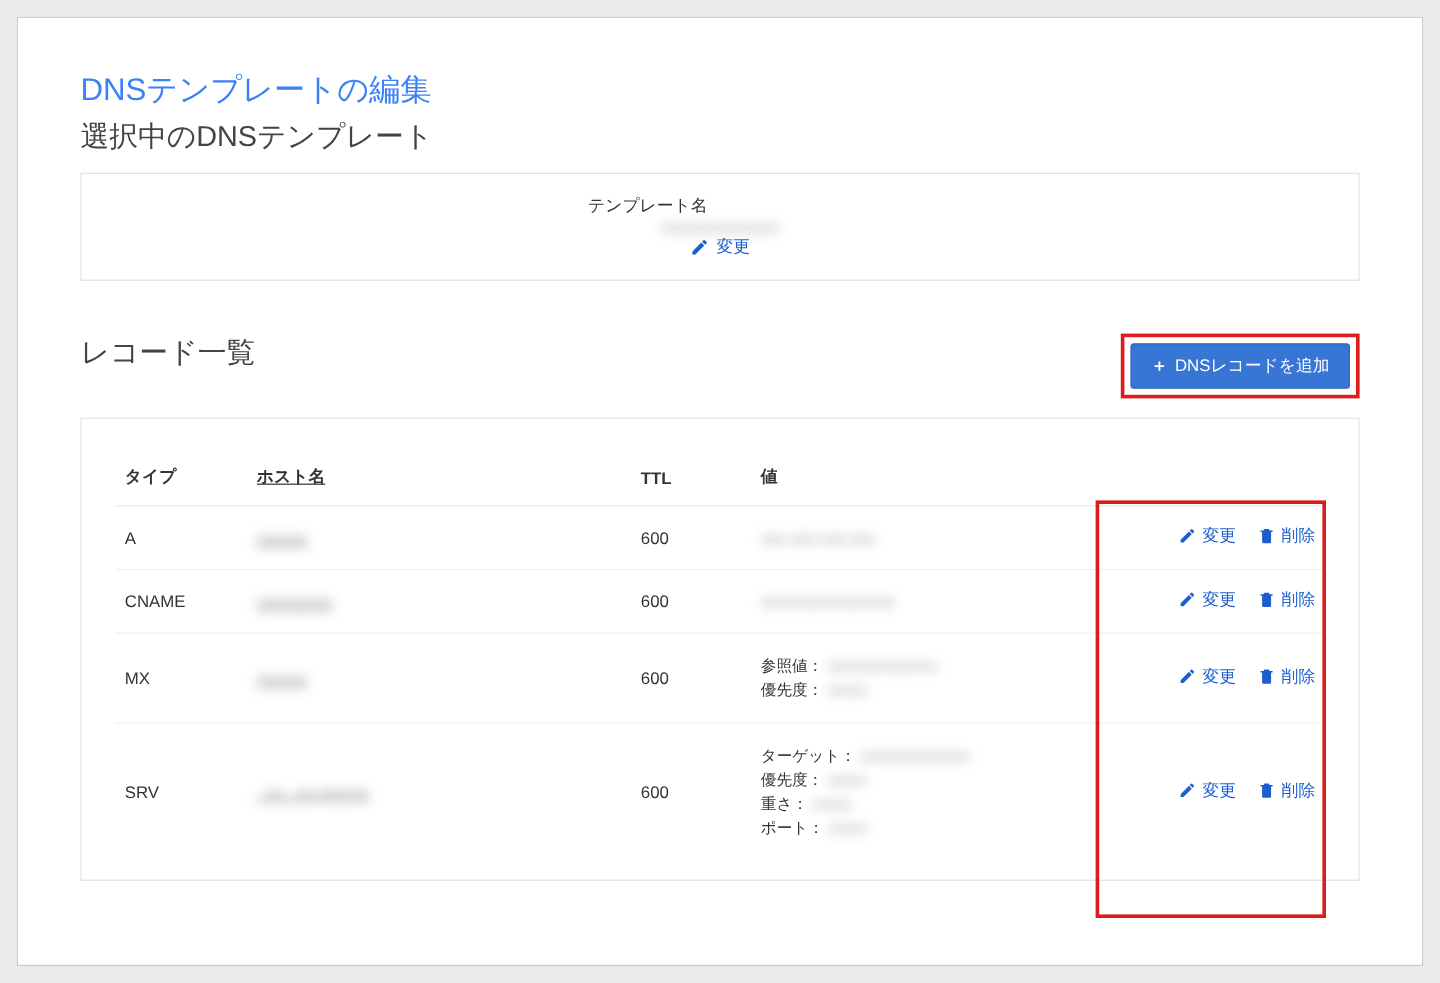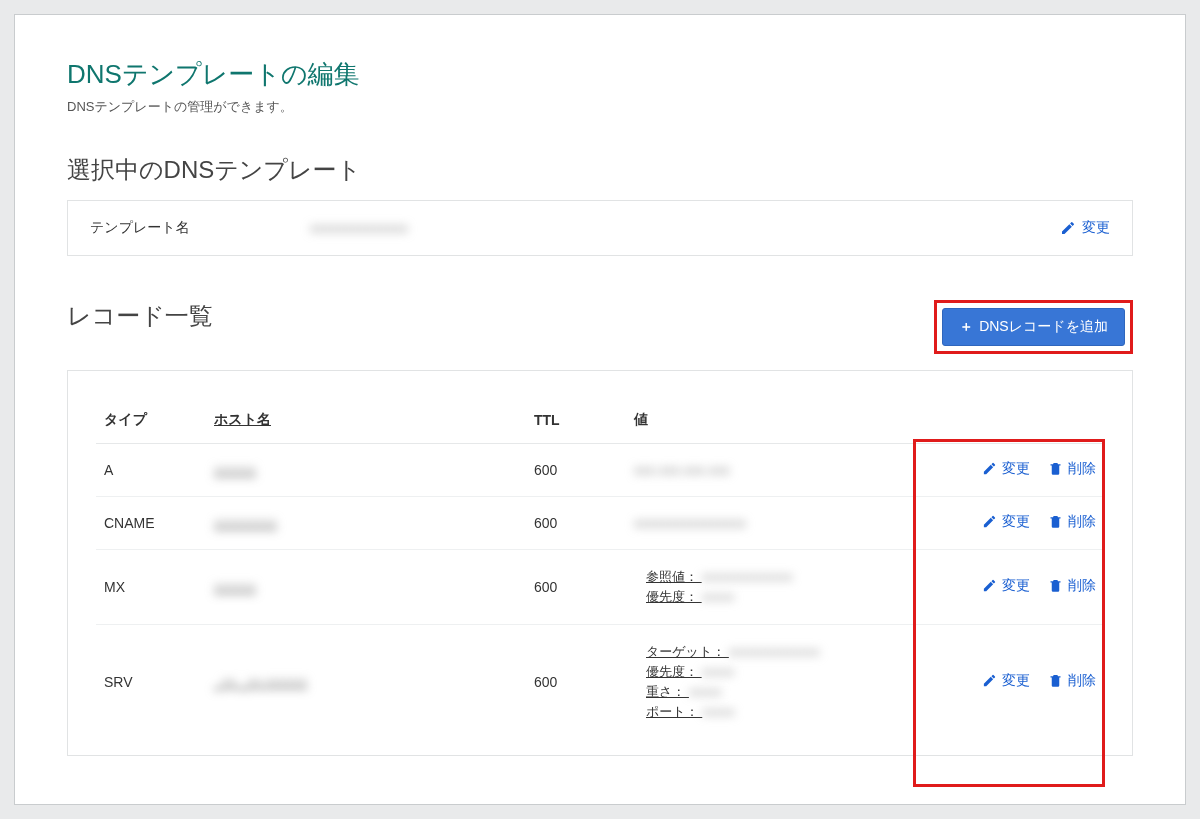--- a/index.html
+++ b/index.html
@@ -19,40 +19,41 @@
     background: #fff;
     width: 100%;
     height: 100%;
     border: 1px solid #c9ccce;
     padding: 42px 52px 30px 52px;
     position: relative;
   }
   .page-title {
     font-size: 26px;
     font-weight: 400;
-    color: #0f766e;
+    color: #3b82f6;
     margin: 0 0 6px 0;
   }
   .page-subtitle {
     font-size: 13px;
     color: #555;
     margin: 0 0 38px 0;
   }
   .section-title {
     font-size: 24px;
     font-weight: 400;
     color: #444;
     margin: 0 0 14px 0;
   }
   .panel {
     border: 1px solid #e1e3e4;
     padding: 18px 22px;
     display: flex;
     align-items: center;
     font-size: 14px;
+    flex-direction: column;
   }
   .panel .label-col { width: 220px; color: #333; }
   .panel .value-col { flex: 1; filter: blur(5px); color: #999; }
   .panel .action-col { display: flex; align-items: center; gap: 6px; color: #1a5fd1; font-weight: 500; cursor: pointer; }
   .icon { display: inline-block; width: 16px; height: 16px; }
   .records-header {
     display: flex;
     justify-content: space-between;
     align-items: flex-start;
     margin-top: 44px;
@@ -96,42 +97,41 @@
     border-bottom: 1px solid #eef0f1;
     vertical-align: middle;
   }
   .rec-table tr:last-child td { border-bottom: none; }
   .col-type  { width: 110px; }
   .col-host  { width: 320px; text-decoration: underline; }
   .col-ttl   { width: 100px; }
   .col-val   { }
   .col-act   { width: 180px; text-align: right; }
   .blur { filter: blur(5px); color: #999; white-space: nowrap; }
-  .kv-line { margin: 2px 12px; font-size: 13px; text-decoration: underline; }
+  .kv-line { margin: 2px 0; font-size: 13px; }
   .kv-line .blur { display: inline-block; }
   .row-action {
     display: inline-flex; align-items: center; gap: 4px;
     color: #1a5fd1; cursor: pointer; font-size: 14px;
     margin-left: 18px;
   }
   .highlight-frame-actions {
     position: absolute;
     border: 3px solid #e01b1b;
     pointer-events: none;
   }
   svg { display: block; }
 </style>
 </head>
 <body>
 
 <div class="viewport">
   <div class="page">
 
     <h1 class="page-title">DNSテンプレートの編集</h1>
-    <p class="page-subtitle">DNSテンプレートの管理ができます。</p>
 
     <h2 class="section-title">選択中のDNSテンプレート</h2>
     <div class="panel">
       <div class="label-col">テンプレート名</div>
       <div class="value-col">xxxxxxxxxxxxxx</div>
       <div class="action-col">
         <span class="icon">
           <svg viewBox="0 0 24 24" width="16" height="16" fill="#1a5fd1">
               <path d="M3 17.25V21h3.75L17.81 9.94l-3.75-3.75L3 17.25zM20.71 7.04a1 1 0 0 0 0-1.41l-2.34-2.34a1 1 0 0 0-1.41 0l-1.83 1.83 3.75 3.75 1.83-1.83z"></path>
             </svg>

